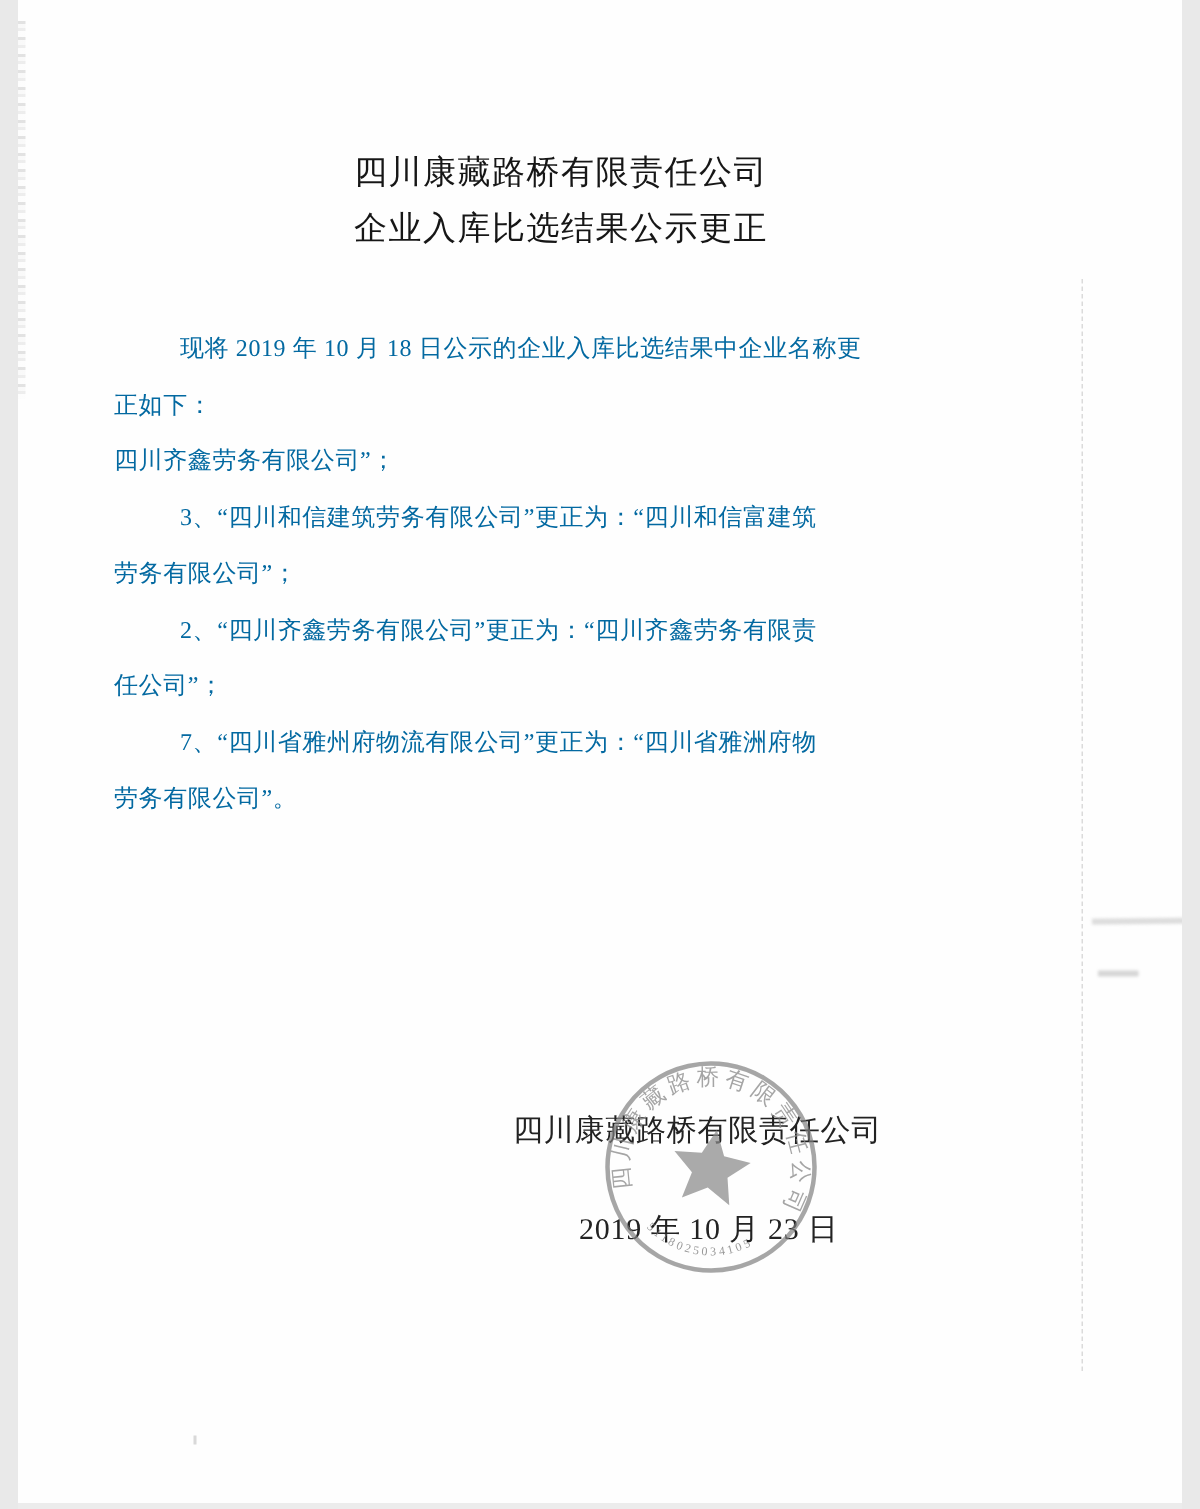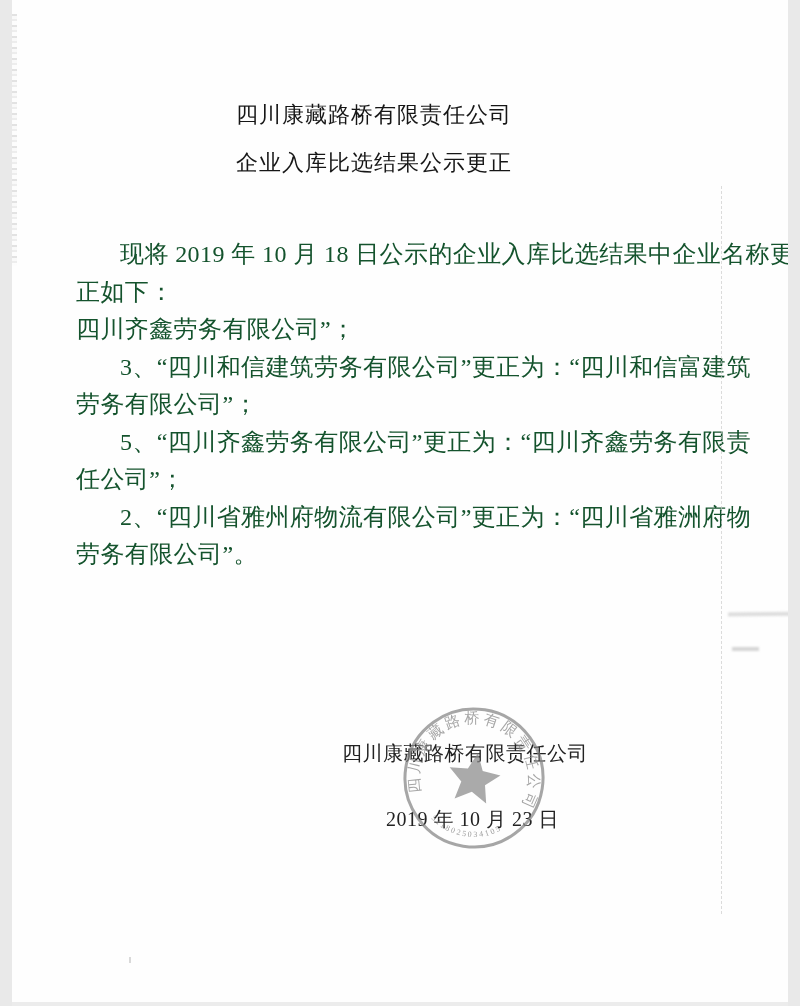--- a/index.html
+++ b/index.html
@@ -14,25 +14,25 @@
   }
   
   .title{
     position:absolute;left:62px;width:600px;
     text-align:center;
     font-size:22px;line-height:30px;
     letter-spacing:1px;
     color:#161616;
   }
   .title1{top:100px;}
-  .title2{top:148px;}
+  .title2{top:137px;}
   
   .body{
     position:absolute;left:64px;top:214px;width:620px;
-    font-size:24px;letter-spacing:.4px;color:#14532d;margin-top:22px;
+    font-size:16px;letter-spacing:.4px;color:#0369a1;
   }
   .bline{height:37.5px;line-height:37.5px;white-space:nowrap;}
   .bline.ind{padding-left:44px;}
   
   .sig-company{
     position:absolute;top:740px;left:330px;
     font-size:20px;letter-spacing:.5px;white-space:nowrap;color:#222;
   }
   .sig-date{
     position:absolute;top:806px;left:374px;
@@ -78,23 +78,23 @@
 
   <div class="title title1">四川康藏路桥有限责任公司</div>
   <div class="title title2">企业入库比选结果公示更正</div>
 
   <div class="body">
       <div class="bline ind">现将 2019 年 10 月 18 日公示的企业入库比选结果中企业名称更</div>
       <div class="bline">正如下：</div>
       <div class="bline">四川齐鑫劳务有限公司”；</div>
       <div class="bline ind">3、“四川和信建筑劳务有限公司”更正为：“四川和信富建筑</div>
       <div class="bline">劳务有限公司”；</div>
-      <div class="bline ind">5、“四川齐鑫劳务有限公司”更正为：“四川齐鑫劳务有限责</div>
+      <div class="bline ind">2、“四川齐鑫劳务有限公司”更正为：“四川齐鑫劳务有限责</div>
       <div class="bline">任公司”；</div>
-      <div class="bline ind">2、“四川省雅州府物流有限公司”更正为：“四川省雅洲府物</div>
+      <div class="bline ind">7、“四川省雅州府物流有限公司”更正为：“四川省雅洲府物</div>
       <div class="bline">劳务有限公司”。</div>
     </div>
 
   <div class="sig-company">四川康藏路桥有限责任公司</div>
   <div class="sig-date">2019 年 10 月 23 日</div>
 
   <svg class="seal" viewBox="0 0 148 148" xmlns="http://www.w3.org/2000/svg">
     <g transform="rotate(9 74 74)">
       <circle cx="74" cy="74" r="69" fill="none" stroke="#7d7d7d" stroke-width="3" opacity=".8"></circle>
       <polygon fill="#8a8a8a" opacity=".85" points="74,49 81.5,65.6 99.7,67.3 86,79.4 90,97.2 74,87.9 58,97.2 62,79.4 48.3,67.3 66.5,65.6"></polygon>

